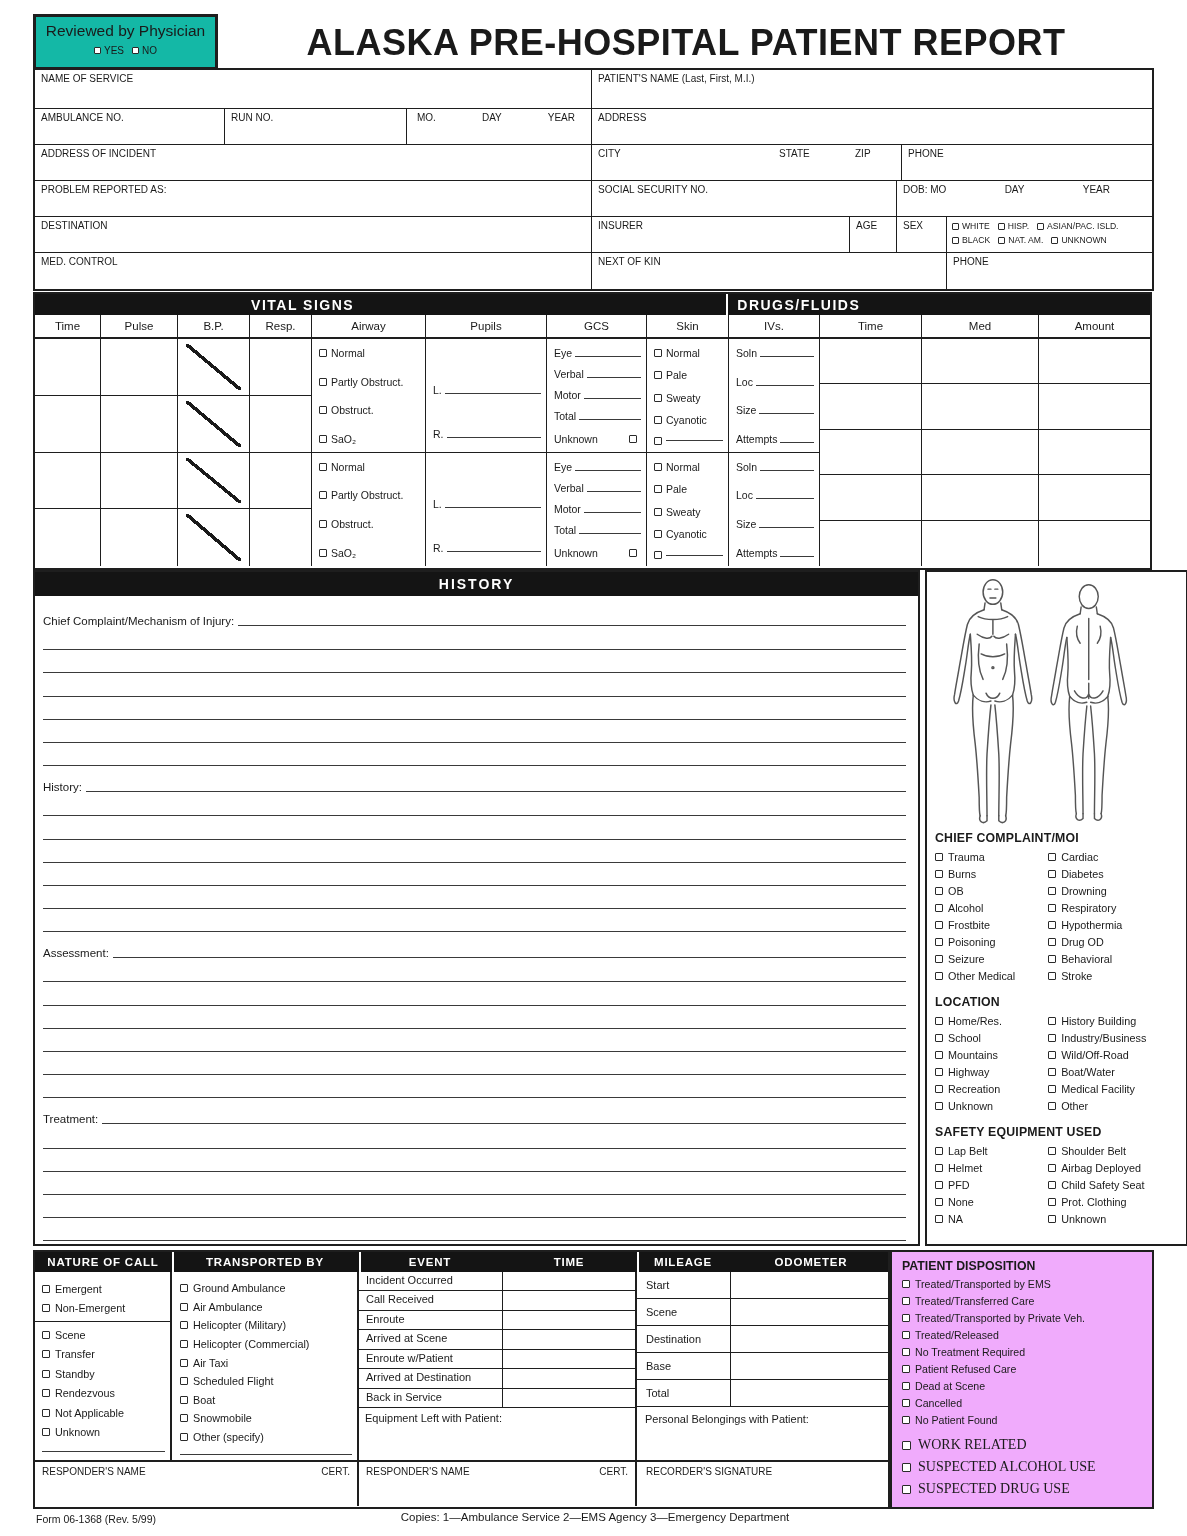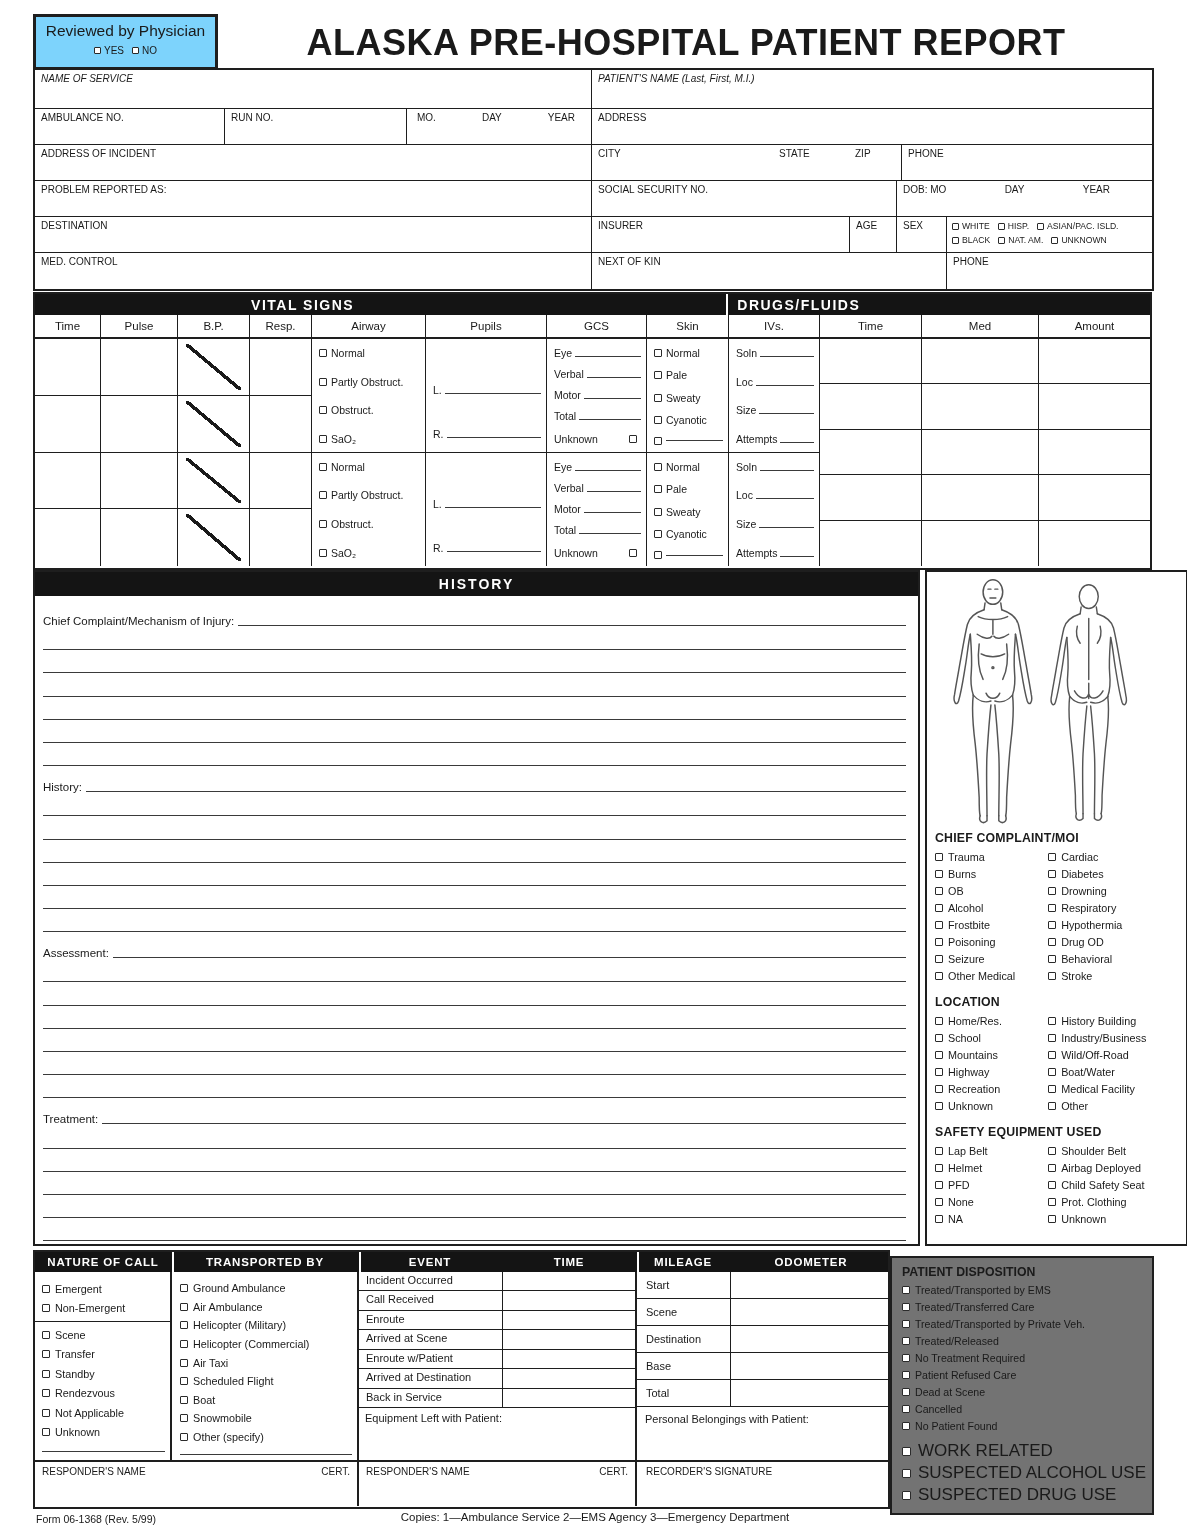--- a/index.html
+++ b/index.html
@@ -6,30 +6,30 @@
   body { background:#e8e8e8; font-family:"Liberation Sans", sans-serif; color:#1a1a1a; }
   .page { position:relative; width:1187px; height:1536px; background:#ffffff; margin:0 auto; overflow:hidden; }
 
   
   .cb { display:inline-block; width:8px; height:8px; border:1.3px solid #2b2b2b; border-radius:1px; flex:none; background:#fff; }
   .cbrow { display:flex; align-items:center; gap:5px; }
   .cblab { white-space:nowrap; }
   .fill { flex:1; border-bottom:1.2px solid #3a3a3a; min-width:14px; }
 
   
-  .reviewed-box { position:absolute; left:33px; top:14px; width:185px; height:56px; border:3px solid #1e1e1e; text-align:center; background:#7dd3fc; z-index:2; }
+  .reviewed-box { position:absolute; left:33px; top:14px; width:185px; height:56px; border:3px solid #1e1e1e; text-align:center; background:#14b8a6; z-index:2; }
   .rb-title { font-size:15.5px; margin-top:5px; }
   .rb-opts { display:flex; justify-content:center; gap:34px; margin-top:5px; font-size:9.5px; }
   .rb-opts .cbrow { gap:4px; }
   .main-title { position:absolute; left:218px; top:22px; width:936px; text-align:center; font-size:36px; font-weight:bold; letter-spacing:0.5px; white-space:nowrap; }
 
   
   .header-grid { position:absolute; left:33px; top:68px; width:1121px; border:2.5px solid #1e1e1e; background:#fff; }
   .h-row { display:flex; height:36px; border-bottom:1.5px solid #1e1e1e; }
-  .h-row.first { height:39px;font-style:italic; }
+  .h-row.first { height:39px; }
   .h-row.last { border-bottom:none; }
   .h-cell { border-right:1.5px solid #1e1e1e; padding:3px 4px 0 6px; font-size:10px; overflow:hidden; }
   .h-cell.end { border-right:none; flex:1; }
   .mdy { display:flex; justify-content:space-between; padding:3px 16px 0 10px; }
   .dobc { display:flex; justify-content:space-between; padding:3px 42px 0 6px; }
   .cityc { display:flex; padding-right:10px; }
   .cityc .lab1 { flex:1; }
   .racec { padding:4px 3px 0 5px; }
   .cb-inline { display:flex; gap:8px; font-size:8.6px; margin-bottom:4px; }
   .cb-inline .cbrow { gap:3px; }
@@ -101,25 +101,25 @@
   .mi-rows { height:135px; display:flex; flex-direction:column; }
   .mi-row { flex:1; display:flex; border-bottom:1.2px solid #1e1e1e; font-size:11px; }
   .mi-lab { width:93px; padding:7px 0 0 9px; }
   .mi-val { flex:1; border-left:1.2px solid #1e1e1e; }
   .belong { flex:1; padding:6px 8px; font-size:11px; }
   .strip { display:flex; height:44px; font-size:10px; }
   .st { border-right:2px solid #1e1e1e; display:flex; justify-content:space-between; padding:4px 7px 0 7px; }
   .st1 { width:324px; } .st2 { width:278px; }
   .st3 { flex:1; border-right:none; padding:4px 7px 0 9px; display:flex; }
 
-  .disposition { position:absolute; left:890px; top:1250px; width:264px; height:259px; border:2.5px solid #1e1e1e; background:#737373; padding:7px 4px 0 10px;margin-top:6px; }
+  .disposition { position:absolute; left:890px; top:1250px; width:264px; height:259px; border:2.5px solid #1e1e1e; background:#f0abfc; padding:7px 4px 0 10px; }
   .disp-title { font-size:12.3px; font-weight:bold; margin-bottom:3px; }
   .disp-list { font-size:10.6px; }
   .disp-list .cbrow { height:16.9px; }
-  .flag-list { font-size:17px; margin-top:6px; }
+  .flag-list { font-size:14px; margin-top:6px;font-family:Liberation Serif, serif; }
   .flag-list .cbrow { height:22px; gap:7px; }
   .flag-list .cb { width:9px; height:9px; }
 
   .f-formno { position:absolute; left:36px; top:1513px; font-size:10.5px; }
   .f-copies { position:absolute; left:330px; top:1511px; width:530px; text-align:center; font-size:11.5px; }
 
   svg path, svg ellipse, svg circle { fill:none; stroke:#555; stroke-width:1.5; stroke-linecap:round; }
 </style>
 </head>
 <body>

